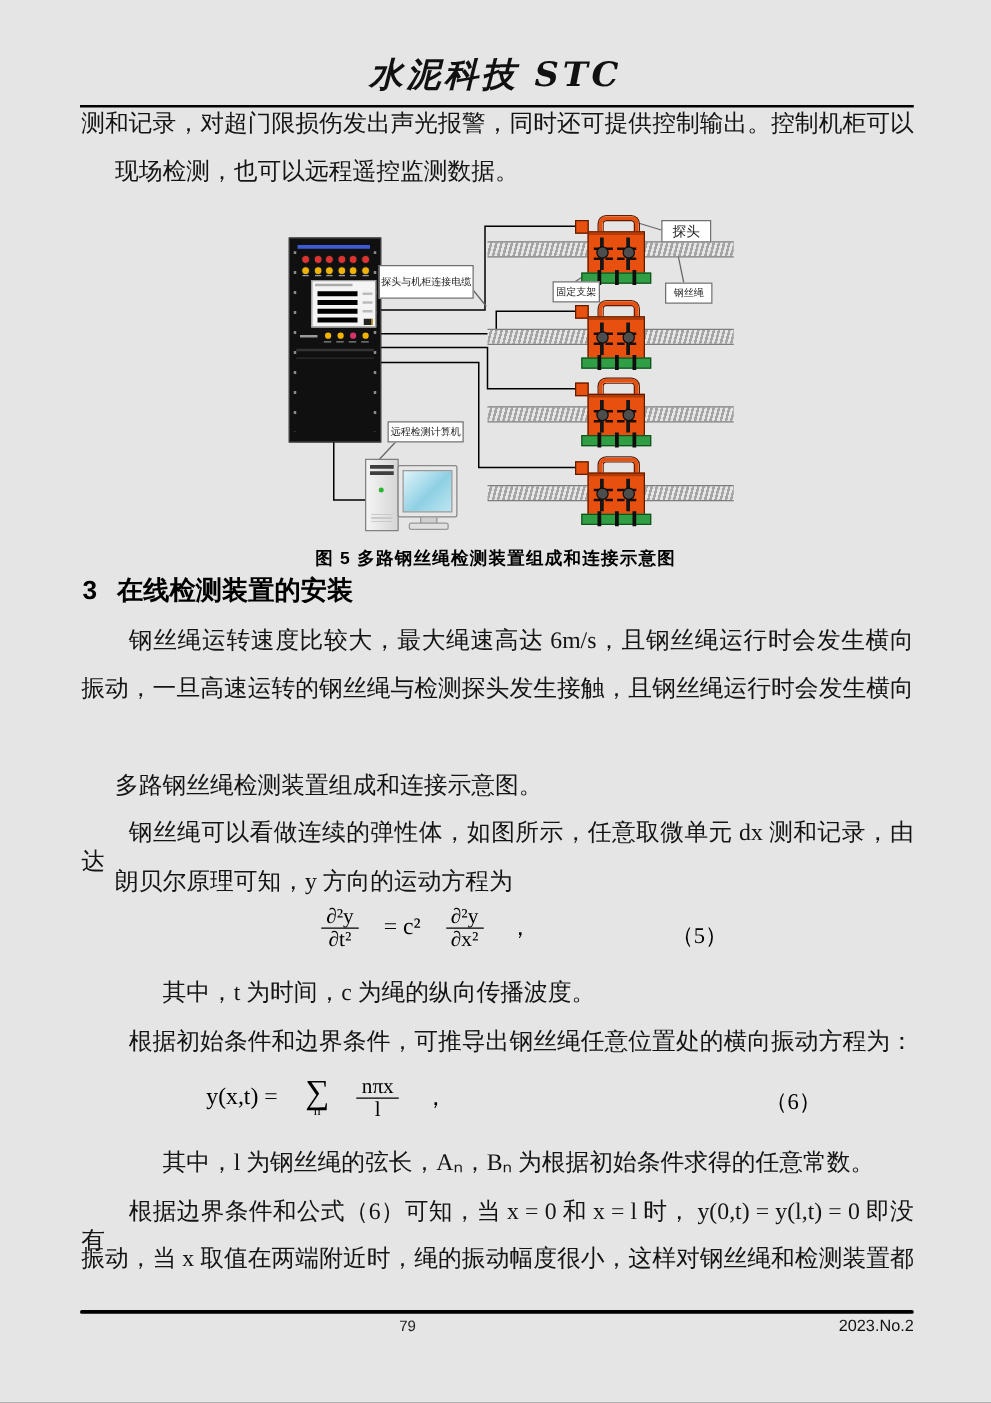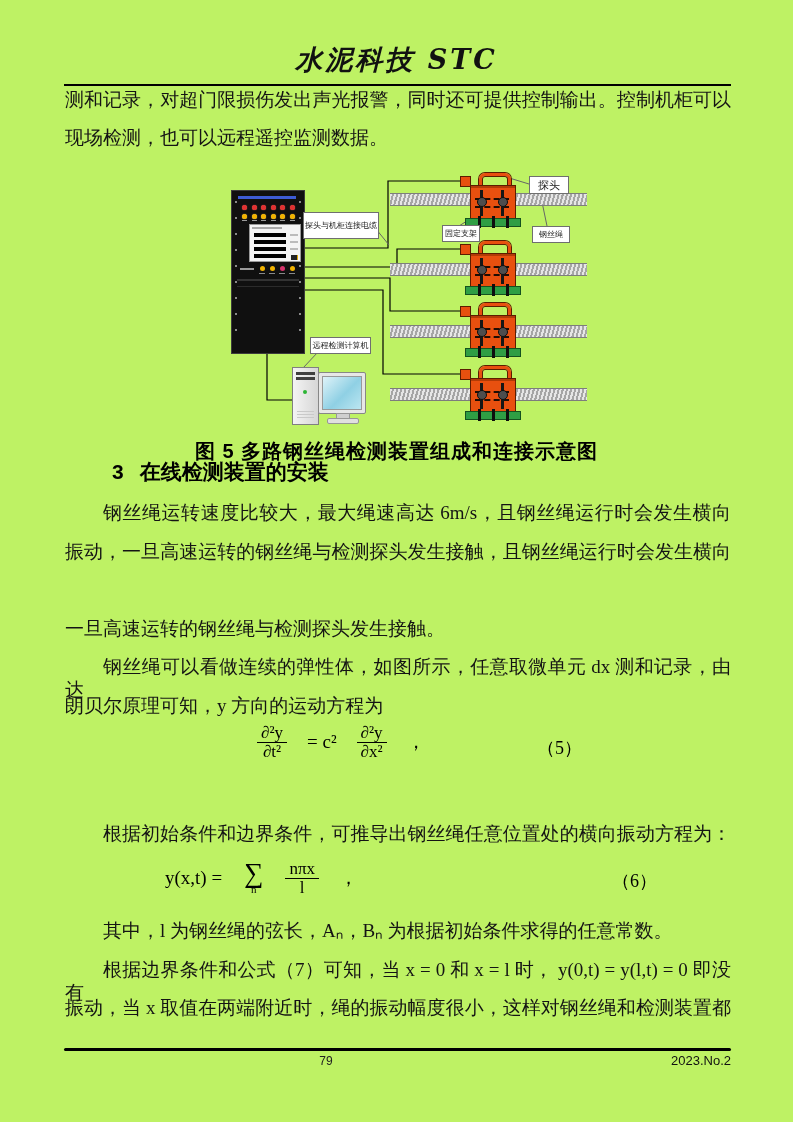--- a/index.html
+++ b/index.html
@@ -1,33 +1,33 @@
 <!DOCTYPE html>
 <html><head>
 <meta charset="utf-8">
 <style>
   html,body{margin:0;padding:0;background:#888;}
-  .page{position:relative;width:793px;height:1122px;background:#bef264;margin:0 auto;overflow:hidden;
+  .page{position:relative;width:793px;height:1122px;background:#e5e5e5;margin:0 auto;overflow:hidden;
         font-family:"Liberation Serif",serif;color:#111;}
   
   .journal-title{position:absolute;top:42px;left:0;width:793px;text-align:center;
         font-family:"DejaVu Serif",serif;font-style:italic;font-weight:600;font-size:27px;letter-spacing:3px;}
   .header-rule{position:absolute;top:84px;left:64px;width:667px;height:2px;background:#000;}
   
   .bline{position:absolute;left:65px;width:666px;font-size:19px;line-height:23px;
         text-align:justify;text-align-last:justify;color:#141414;}
-  .noj{text-align-last:left;}
+  .noj{text-align-last:left;margin-left:27px;}
   .ind{text-indent:38px;}
   
   .sec-head{position:absolute;top:458px;left:66px;font-family:"Liberation Sans",sans-serif;
-        font-weight:bold;font-size:21px;color:#000;margin-left:46px;}
+        font-weight:bold;font-size:21px;color:#000;}
   .sec-head .num{margin-right:16px;}
   
   .fig-caption{position:absolute;top:438px;left:0;width:793px;text-align:center;
-        font-family:"Liberation Sans",sans-serif;font-weight:600;font-size:20px;letter-spacing:1px;color:#000;}
+        font-family:"Liberation Sans",sans-serif;font-weight:600;font-size:14px;letter-spacing:1px;color:#000;}
   
   .footer-rule{position:absolute;top:1048px;left:64px;width:667px;height:3px;background:#000;border-radius:2px;}
   .footer-page{position:absolute;top:1054px;left:0;width:652px;text-align:center;
         font-family:"Liberation Sans",sans-serif;font-size:12px;color:#222;}
   .footer-issue{position:absolute;top:1053px;left:65px;width:666px;text-align:right;
         font-family:"Liberation Sans",sans-serif;font-size:13px;color:#111;}
   
   .figure{position:absolute;top:165px;left:0;width:793px;height:270px;}
   .fig-lines{position:absolute;top:0;left:0;}
   
@@ -284,59 +284,60 @@
   </div>
 
   <div class="fig-caption">图 5 多路钢丝绳检测装置组成和连接示意图</div>
 
   <div class="sec-head">
     <span class="num">3</span><span>在线检测装置的安装</span>
   </div>
 
   <div class="bline ind" style="top:501px">钢丝绳运转速度比较大，最大绳速高达 6m/s，且钢丝绳运行时会发生横向</div>
   <div class="bline" style="top:540px">振动，一旦高速运转的钢丝绳与检测探头发生接触，且钢丝绳运行时会发生横向</div>
-  <div class="bline noj" style="top:617px">一旦高速运转的钢丝绳与检测探头发生接触。</div>
+  <div class="bline noj" style="top:617px">多路钢丝绳检测装置组成和连接示意图。</div>
 
   <div class="bline ind" style="top:655px">钢丝绳可以看做连续的弹性体，如图所示，任意取微单元 dx 测和记录，由达</div>
   <div class="bline noj" style="top:694px">朗贝尔原理可知，y 方向的运动方程为</div>
 
   <div class="equation" style="top:720px;height:56px">
     <div class="eq-row" style="left:192px;top:4px">
       <span class="frac">
         <span class="fnum">∂²y</span>
           <span class="fden">∂t²</span>
       </span>
       <span>= c²</span>
       <span class="frac">
         <span class="fnum">∂²y</span>
           <span class="fden">∂x²</span>
       </span>
       <span>，</span>
     </div>
     <span class="eq-tag" style="left:472px;top:16px">（5）</span>
   </div>
 
+  <div class="bline noj ind" style="top:783px">其中，t 为时间，c 为绳的纵向传播波度。</div>
   <div class="bline ind" style="top:822px">根据初始条件和边界条件，可推导出钢丝绳任意位置处的横向振动方程为：</div>
 
   <div class="equation" style="top:856px;height:50px">
     <div class="eq-row" style="left:100px;top:4px">
       <span>y(x,t) =</span>
       <span class="sum">
         <span class="sum-sigma">∑</span>
           <span class="sum-sub">n</span>
       </span>
       <span class="frac">
         <span class="fnum">nπx</span>
           <span class="fden">l</span>
       </span>
       <span>，</span>
     </div>
     <span class="eq-tag" style="left:547px;top:13px">（6）</span>
   </div>
 
   <div class="bline noj ind" style="top:919px">其中，l 为钢丝绳的弦长，Aₙ，Bₙ 为根据初始条件求得的任意常数。</div>
-  <div class="bline ind" style="top:958px">根据边界条件和公式（7）可知，当 x = 0 和 x = l 时， y(0,t) = y(l,t) = 0 即没有</div>
+  <div class="bline ind" style="top:958px">根据边界条件和公式（6）可知，当 x = 0 和 x = l 时， y(0,t) = y(l,t) = 0 即没有</div>
   <div class="bline" style="top:996px">振动，当 x 取值在两端附近时，绳的振动幅度很小，这样对钢丝绳和检测装置都</div>
 
   <div class="footer-rule"></div>
   <div class="footer-page">79</div>
   <div class="footer-issue">2023.No.2</div>
 </div>
 
 </body></html>

